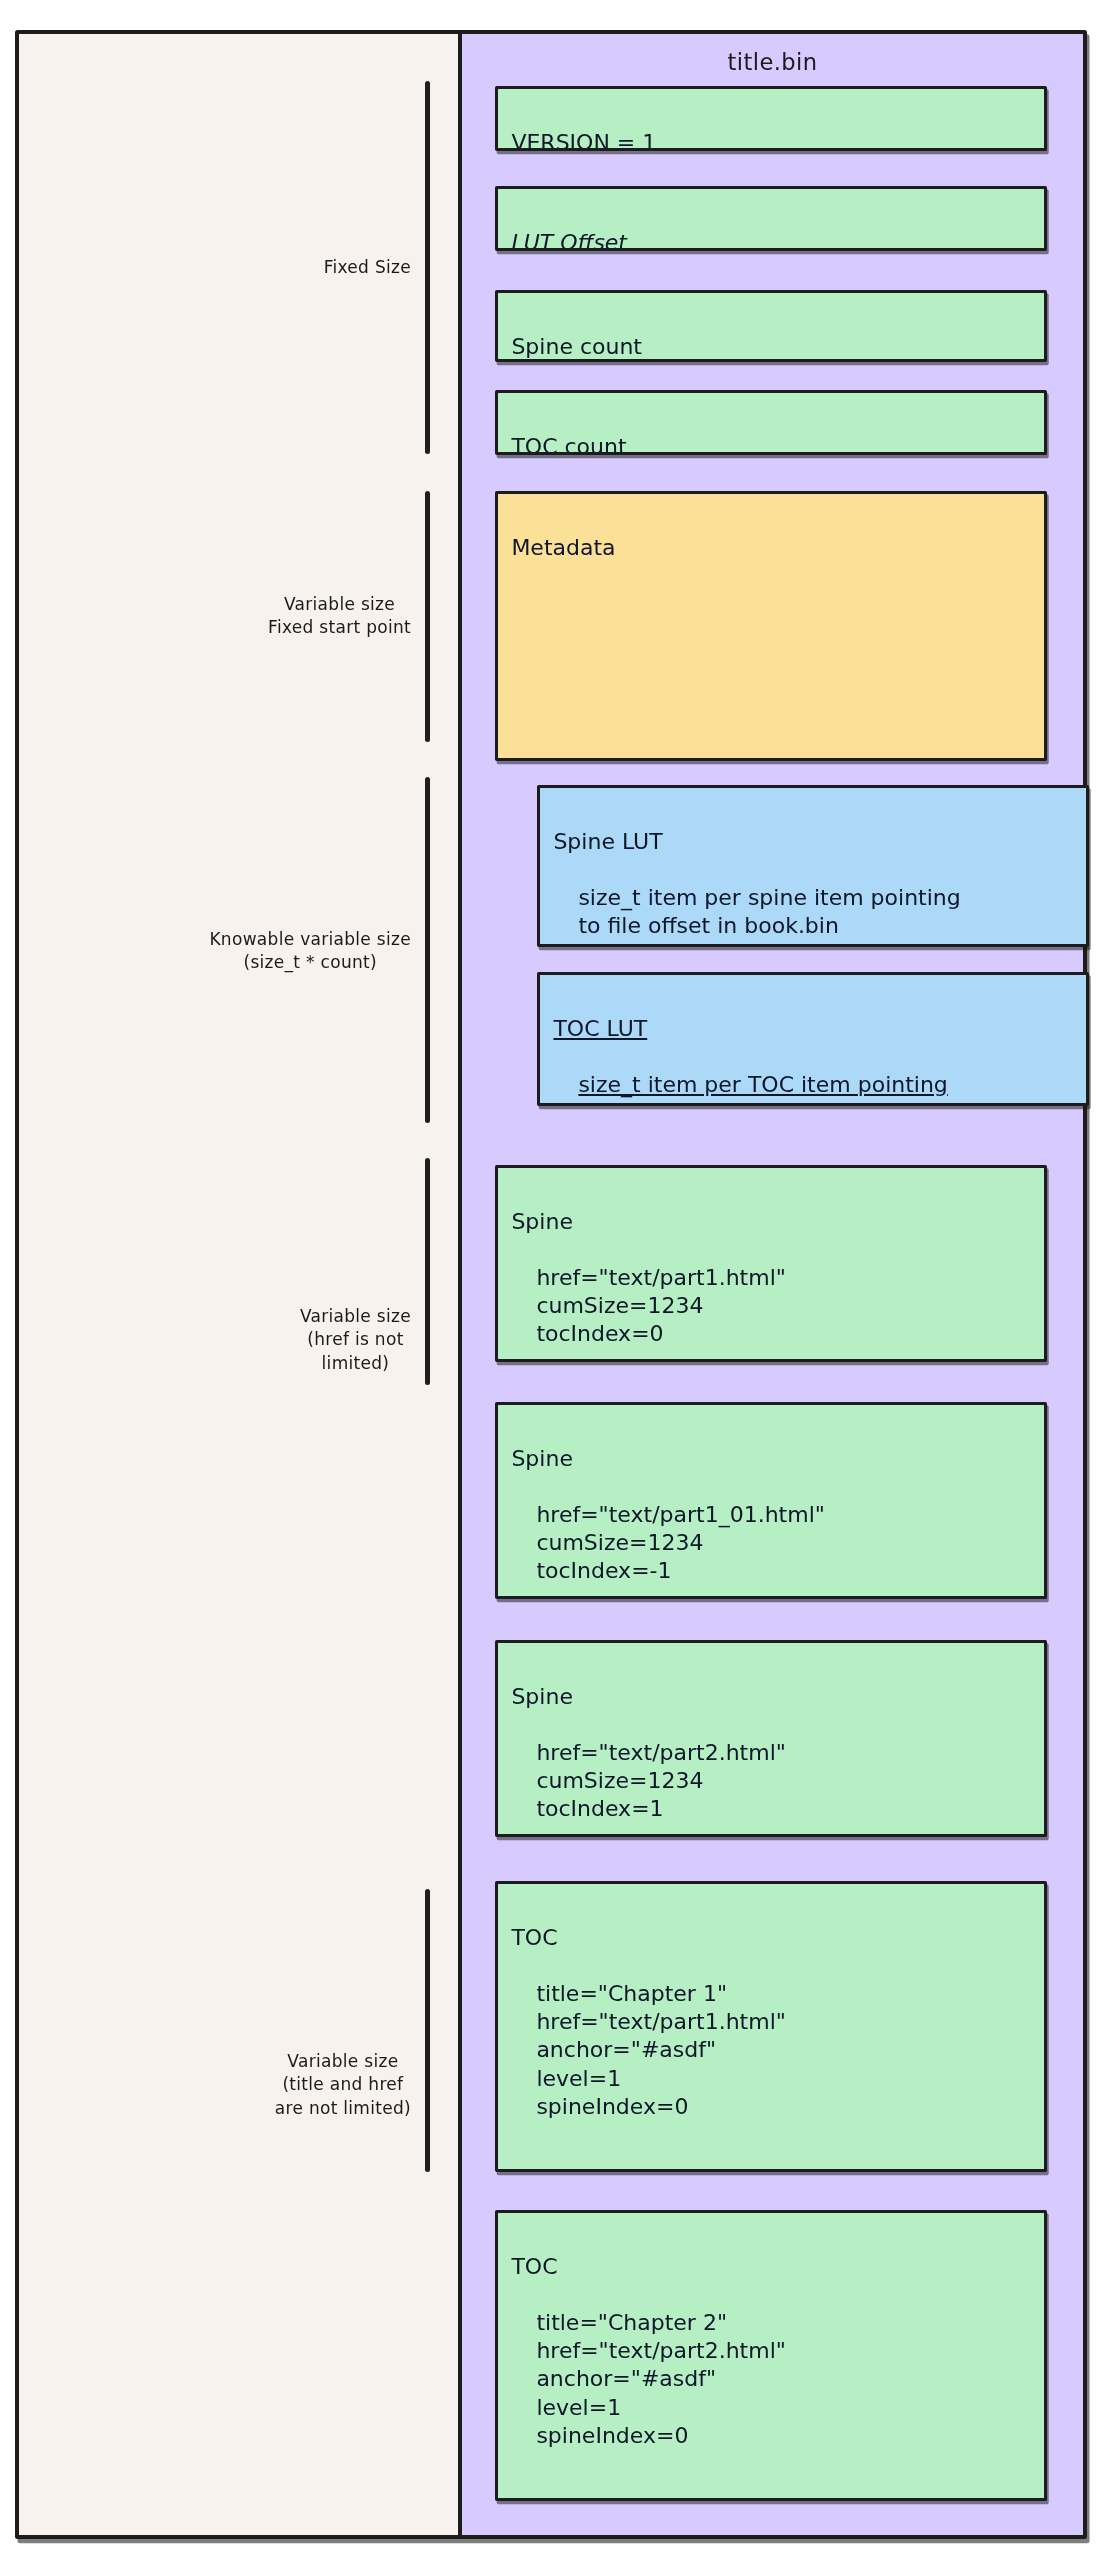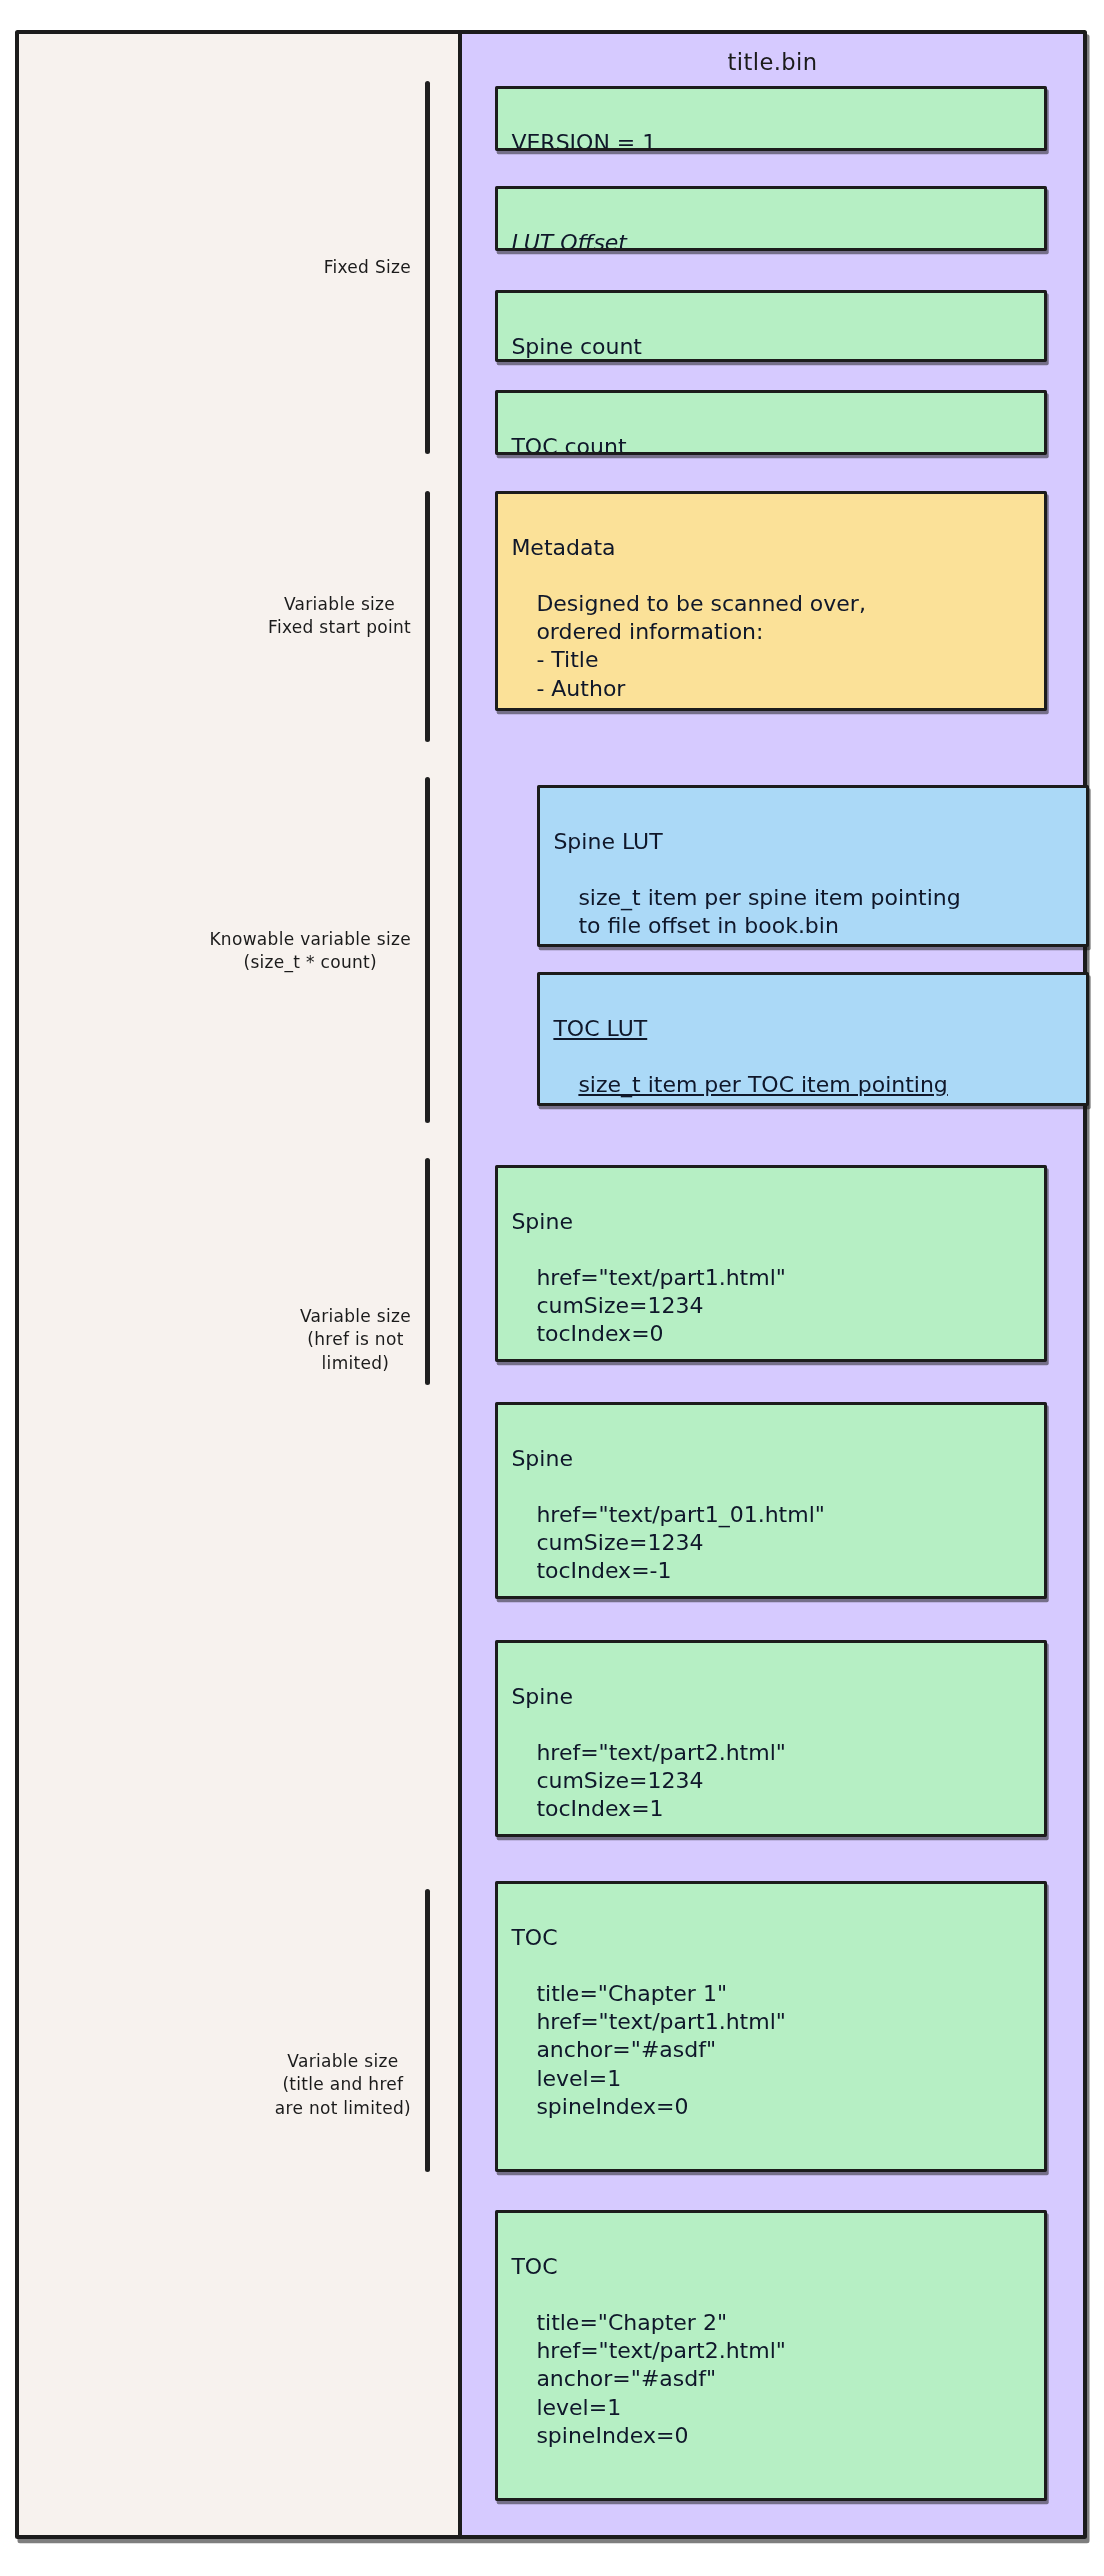--- a/index.html
+++ b/index.html
@@ -149,27 +149,22 @@
       </div>
 
       <div class="rec green" style="top:256px;height:72px;">
         <span class="ttl">Spine count</span>
       </div>
 
       <div class="rec green" style="top:356px;height:65px;">
         <span class="ttl">TOC count</span>
       </div>
 
-      <div class="rec yellow" style="top:457px;height:220px;">
+      <div class="rec yellow" style="top:457px;height:270px;">
         <span class="ttl">Metadata</span>
-        <span class="body">Designed to be scanned over,
-ordered information:
-   - Title
-   - Author
-   - Book cover path</span>
       </div>
 
       <div class="rec blue" style="top:751px;height:162px;">
         <span class="ttl">Spine LUT</span>
         <span class="body">size_t item per spine item pointing
 to file offset in book.bin</span>
       </div>
 
       <div class="rec blue" style="top:938px;height:134px;text-decoration:underline;">
         <span class="ttl">TOC LUT</span>

